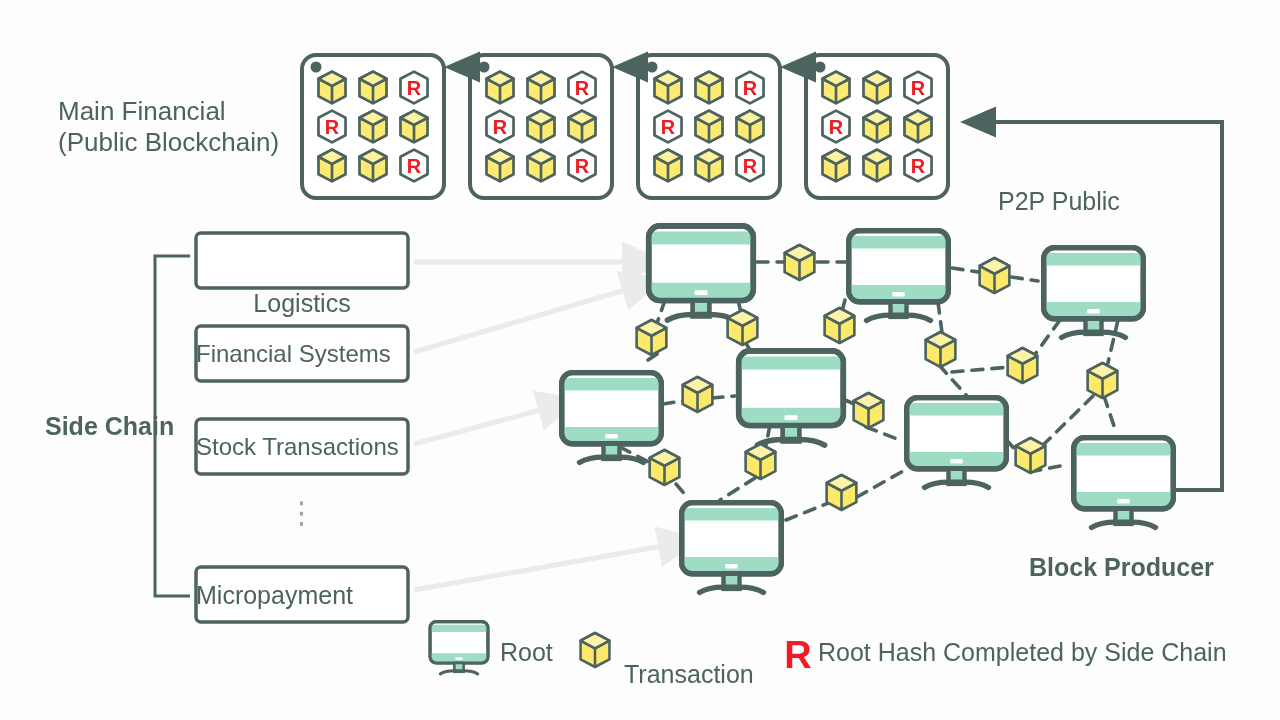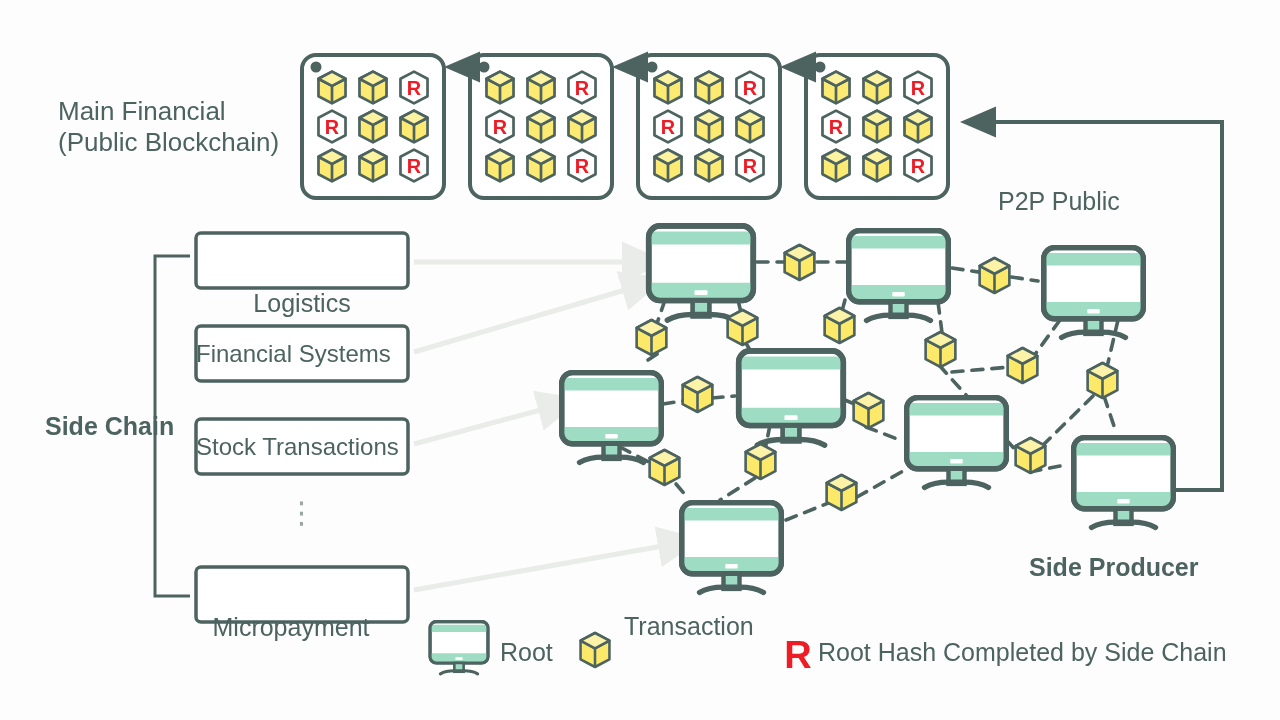--- a/index.html
+++ b/index.html
@@ -198,26 +198,26 @@
     </g>
   </svg>
 
   <div class="lbl" style="left:58px;top:96px;font-size:26px;">Main Financial
 (Public Blockchain)</div>
 
   <div class="lbl bold" style="left:45px;top:412px;font-size:25px;">Side Chain</div>
 
   <div class="lbl" style="left:998px;top:187px;font-size:25px;">P2P Public</div>
 
-  <div class="lbl bold" style="left:1029px;top:553px;font-size:25px;">Side Producer</div>
+  <div class="lbl bold" style="left:1029px;top:553px;font-size:25px;">Block Producer</div>
 
   <div class="chainbox-txt" style="left:196px;top:247px;width:212px;text-align:center;font-size:25px;margin-top:42px;">Logistics</div>
   <div class="chainbox-txt" style="left:196px;top:340px;width:189px;text-align:center;font-size:24px;">Financial Systems</div>
   <div class="chainbox-txt" style="left:196px;top:433px;width:190px;text-align:center;font-size:24px;">Stock Transactions</div>
-  <div class="chainbox-txt" style="left:196px;top:581px;width:190px;text-align:center;font-size:25px;margin-top:32px;">Micropayment</div>
+  <div class="chainbox-txt" style="left:196px;top:581px;width:190px;text-align:left;font-size:25px;">Micropayment</div>
 
   <div class="lbl" style="left:196px;top:495px;width:212px;text-align:center;font-size:30px;letter-spacing:1px;color:#9aa6a3;">⋮</div>
 
   <div class="lbl" style="left:500px;top:638px;font-size:25px;">Root</div>
-  <div class="lbl" style="left:624px;top:612px;font-size:25px;">Transaction</div>
+  <div class="lbl" style="left:624px;top:660px;font-size:25px;">Transaction</div>
   <div class="lbl" style="left:818px;top:638px;font-size:25px;">Root Hash Completed by Side Chain</div>
 
 </div>
 
 </body></html>

